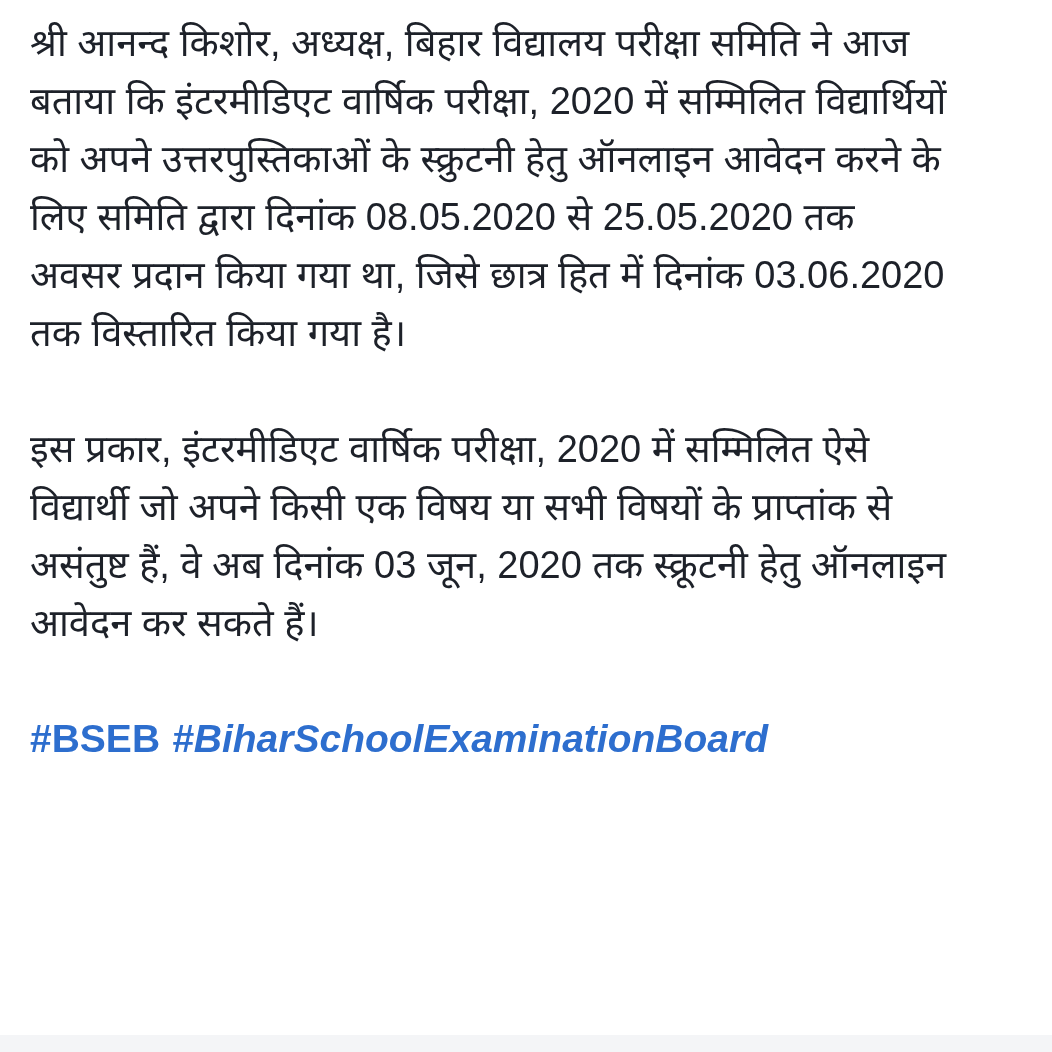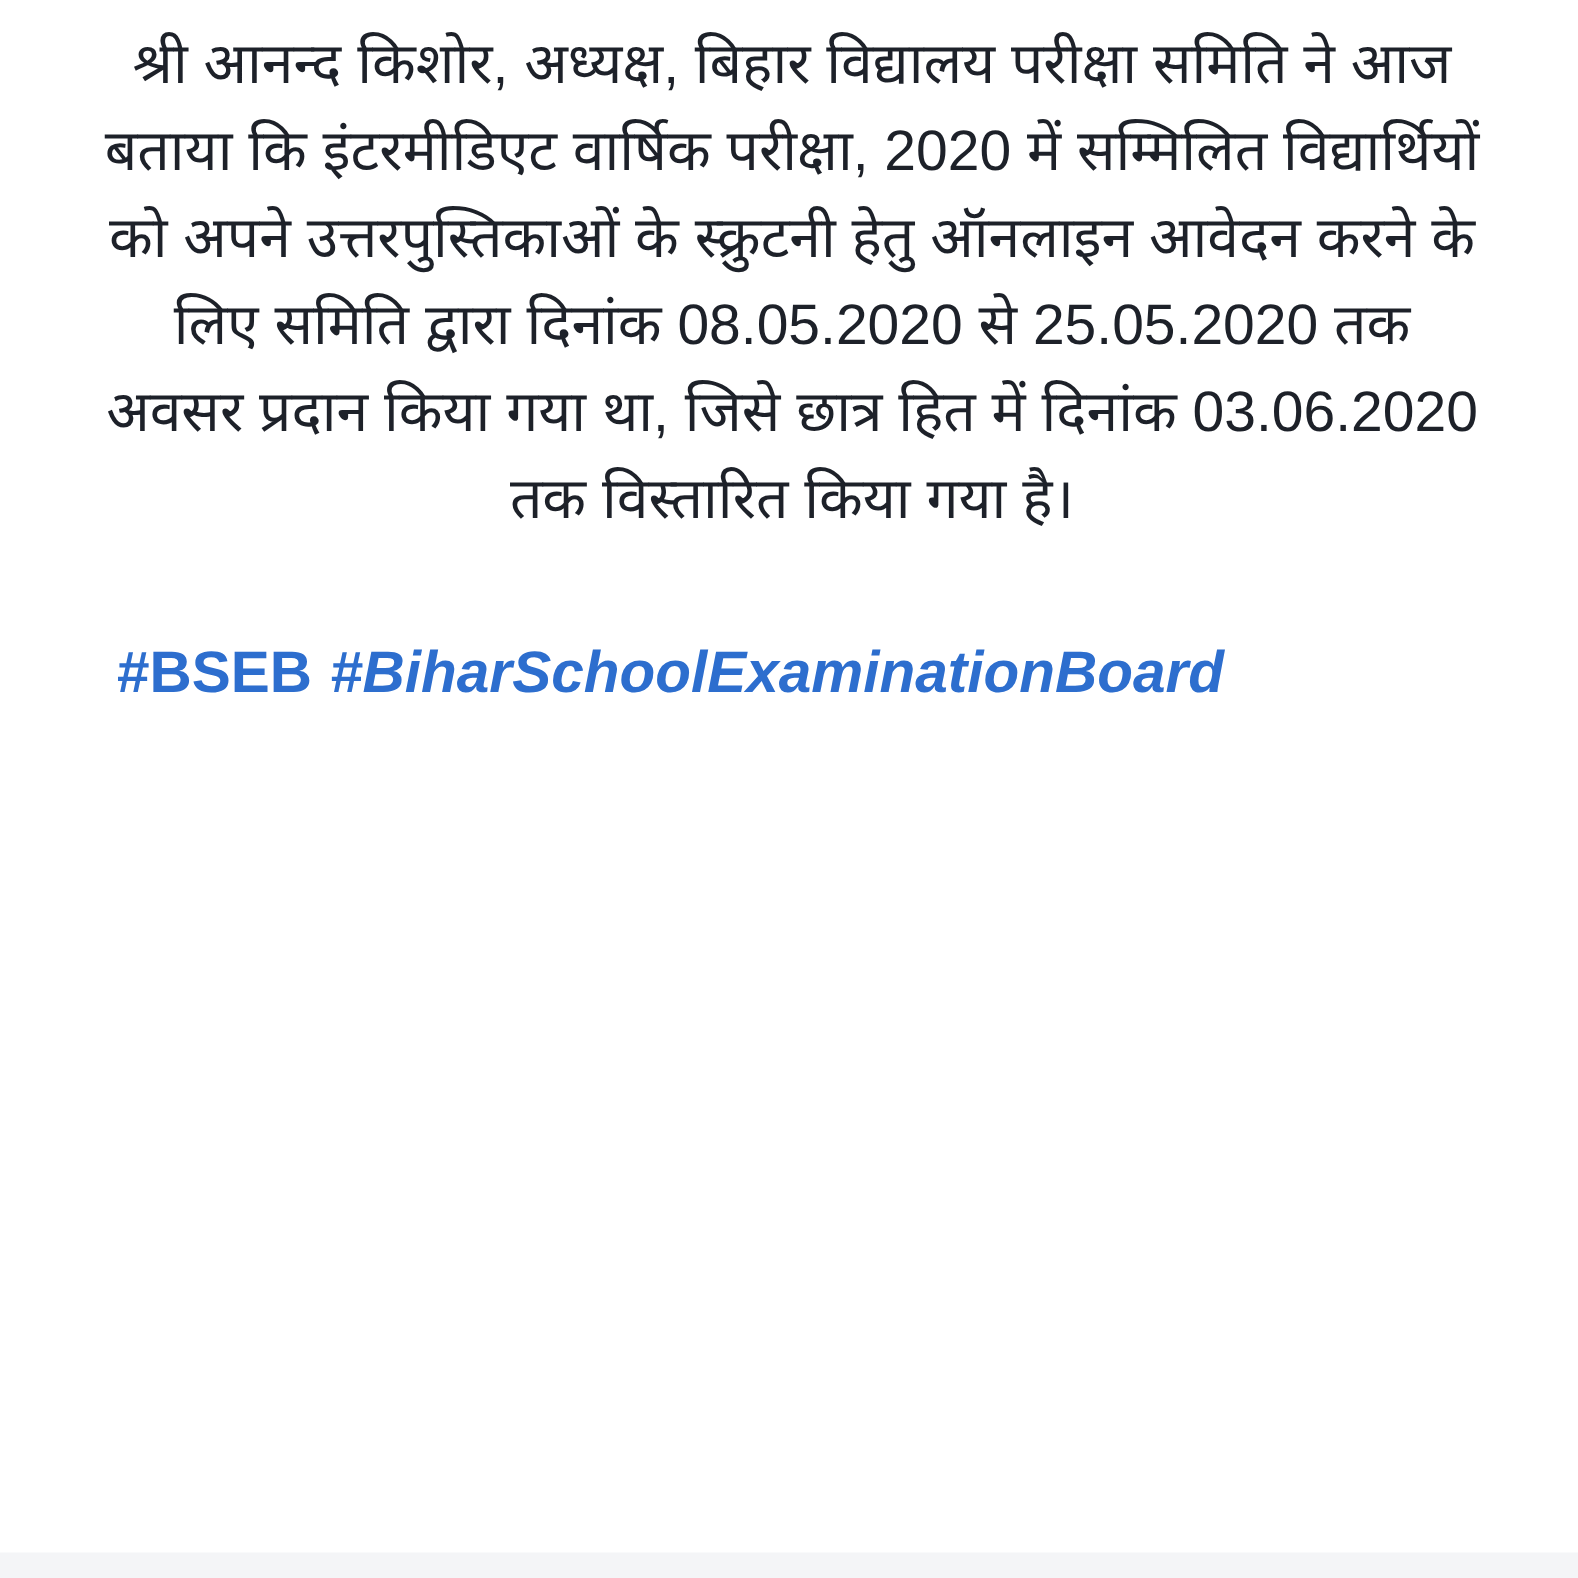--- a/index.html
+++ b/index.html
@@ -20,34 +20,32 @@
     padding: 14px 26px 0 30px;
   }
   .post-paragraph {
     margin: 0 0 58px 0;
     font-size: 38px;
     line-height: 58px;
     font-weight: 400;
     color: var(--text, #1d2129);
     white-space: pre-line; 
     letter-spacing: 0px;
-    text-align: center;
   }
   .hashtag-line {
     margin: 0;
     font-size: 39px;
     line-height: 58px;
     font-weight: 700;
     white-space: nowrap;
   }
   .hashtag {
     color: var(--hashtag, #2d6ece);
     text-decoration: none;
     cursor: pointer;
-    margin-left: 48px;
   }
   .hashtag + .hashtag { margin-left: 12px; font-style: italic; }
   .footer-strip {
     position: absolute;
     left: 0;
     bottom: 0;
     width: 1052px;
     height: 17px;
     background: var(--strip, #f4f5f7);
   }
@@ -55,16 +53,20 @@
 </head>
 <body>
 
 <div class="post-content">
   <p class="post-paragraph">श्री आनन्द किशोर, अध्यक्ष, बिहार विद्यालय परीक्षा समिति ने आज
 बताया कि इंटरमीडिएट वार्षिक परीक्षा, 2020 में सम्मिलित विद्यार्थियों
 को अपने उत्तरपुस्तिकाओं के स्क्रुटनी हेतु ऑनलाइन आवेदन करने के
 लिए समिति द्वारा दिनांक 08.05.2020 से 25.05.2020 तक
 अवसर प्रदान किया गया था, जिसे छात्र हित में दिनांक 03.06.2020
 तक विस्तारित किया गया है।</p>
+  <p class="post-paragraph">इस प्रकार, इंटरमीडिएट वार्षिक परीक्षा, 2020 में सम्मिलित ऐसे
+विद्यार्थी जो अपने किसी एक विषय या सभी विषयों के प्राप्तांक से
+असंतुष्ट हैं, वे अब दिनांक 03 जून, 2020 तक स्क्रूटनी हेतु ऑनलाइन
+आवेदन कर सकते हैं।</p>
   <p class="hashtag-line"><a class="hashtag">#BSEB</a><a class="hashtag">#BiharSchoolExaminationBoard</a></p>
 </div>
 
 <div class="footer-strip"></div>
 
 </body></html>

